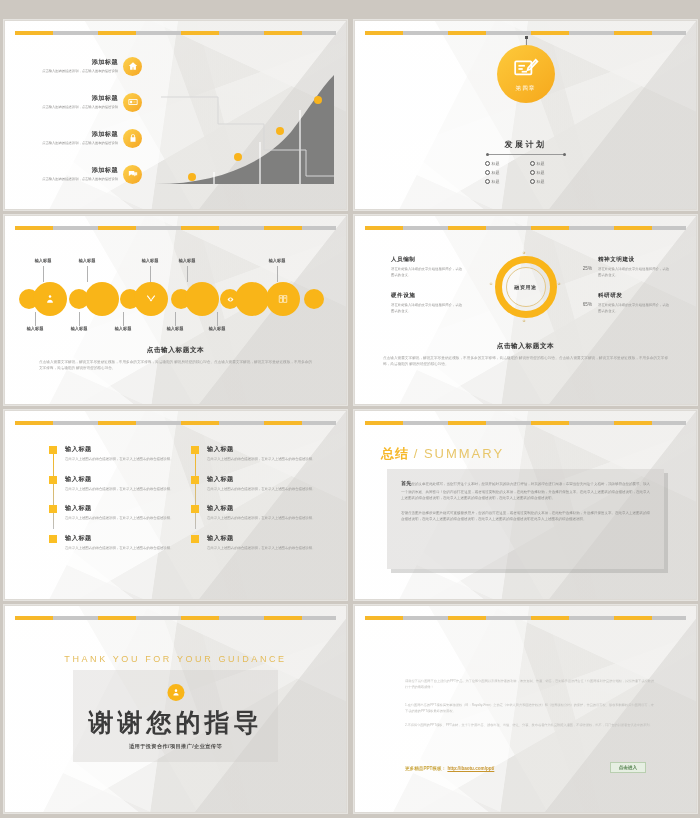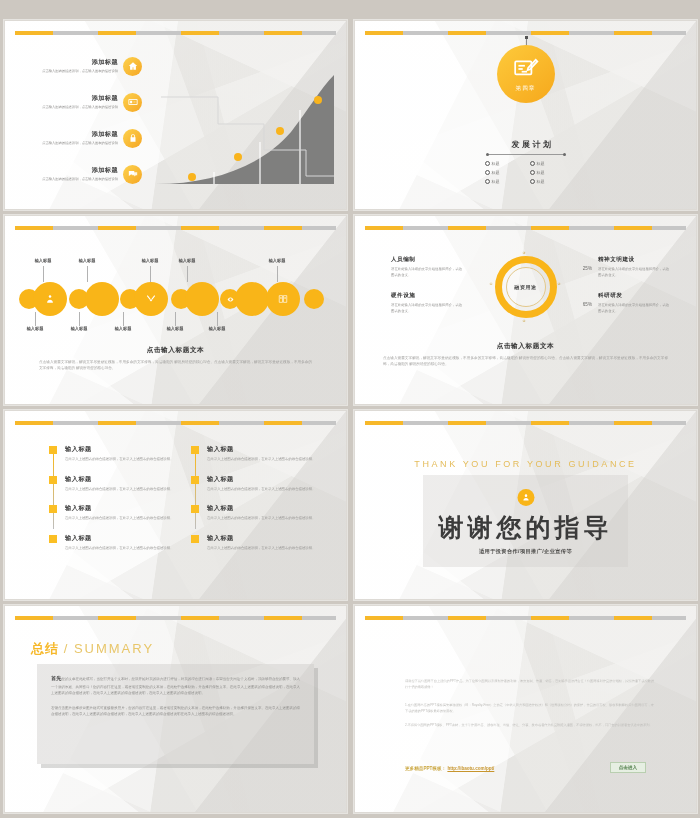--- a/index.html
+++ b/index.html
@@ -77,21 +77,21 @@
     position:absolute; left:50%; top:24px; transform:translateX(-50%);
     width:58px; height:58px; border-radius:50%;
     background:linear-gradient(140deg,#fdca3b,#f6a81c);
     display:flex; flex-direction:column; align-items:center; justify-content:center;
   }
   .s2-big svg { width:26px; height:26px; stroke:#fff; fill:none; stroke-width:1.6; }
   .s2-ch { font-size:5.6px; color:#fff; margin-top:3px; letter-spacing:1px; }
   .s2-stem { position:absolute; left:50%; top:17px; width:1px; height:8px; background:#8d8d8d; }
   .s2-stem::before{content:"";position:absolute;left:-1px;top:-2px;width:3px;height:3px;background:#555;}
   .s2-title { position:absolute; left:50%; top:118px; transform:translateX(-50%);
-    font-size:8px; font-weight:bold; color:#3b3b3b; letter-spacing:2.5px;margin-left:7px;}
+    font-size:8px; font-weight:bold; color:#3b3b3b; letter-spacing:2.5px;}
   .s2-rule { position:absolute; left:50%; top:133px; transform:translateX(-50%);
     width:78px; height:1px; background:#9a9a9a; }
   .s2-rule::before,.s2-rule::after{content:"";position:absolute;top:-1.5px;width:3px;height:3px;border-radius:50%;background:#6a6a6a;}
   .s2-rule::before{left:-1px;} .s2-rule::after{right:-1px;}
   .s2-list { position:absolute; left:50%; top:140px; transform:translateX(-50%);
     width:82px; display:grid; grid-template-columns:1fr 1fr; row-gap:4px; column-gap:8px; }
   .s2-li { display:flex; align-items:center; gap:2px; font-size:4px; color:#7d7c7a; }
   .ring { width:5px;height:5px;border-radius:50%;border:1.2px solid #5c5c5c;position:relative;flex:0 0 auto;}
   .ring::after{content:"";position:absolute;inset:1px;border-radius:50%;background:#fff;}
 
@@ -441,55 +441,55 @@
           <div class="s5-p">在此录入上述图表的综合描述说明，在此录入上述图表的综合描述说明。</div>
           </div>
       </div>
     </div>
   </div>
 
   <div class="slide">
     <div class="poly"></div>
     <div class="topbar"></div>
     <div class="content">
+      <div class="s6-title">
+        <span>总结</span>
+        <span class="en">/</span>
+        <span class="en">SUMMARY</span>
+      </div>
+      <div class="s6-box">
+        <div class="s6-p">
+          <span class="lead">首先</span><span>您的文章在此处填写，当您打开这个文本时，您就开始对我的能力进行评估，对我的理念进行阅读；希望当您关闭这个文档时，我能够符合您的要求、加入一个新的家庭、共同奋斗！您的内容打在这里，或者通过复制您的文本后，在此框中选择粘贴，并选择只保留文字。在此录入上述图表的综合描述说明，在此录入上述图表的综合描述说明，在此录入上述图表的综合描述说明，在此录入上述图表的综合描述说明。</span>
+        </div>
+        <div class="s6-p">右键点击图片选择设置图片格式可直接替换照片，您的内容打在这里，或者通过复制您的文本后，在此框中选择粘贴，并选择只保留文字。在此录入上述图表的综合描述说明，在此录入上述图表的综合描述说明，在此录入上述图表的综合描述说明在此录入上述图表的综合描述说明。</div>
+      </div>
+    </div>
+  </div>
+
+  <div class="slide">
+    <div class="poly"></div>
+    <div class="topbar"></div>
+    <div class="content">
       <div class="s7-en">THANK YOU FOR YOUR GUIDANCE</div>
       <div class="s7-box"></div>
       <div class="s7-av">
         <svg viewBox="0 0 24 24">
             <circle cx="12" cy="7" r="3.4"></circle>
             <path d="M5 20c0-3.9 3.1-6.5 7-6.5s7 2.6 7 6.5z"></path>
           </svg>
       </div>
       <div class="s7-big">谢谢您的指导</div>
       <div class="s7-sub">适用于投资合作/项目推广/企业宣传等</div>
     </div>
   </div>
 
   <div class="slide">
     <div class="poly"></div>
     <div class="topbar"></div>
     <div class="content">
-      <div class="s6-title">
-        <span>总结</span>
-        <span class="en">/</span>
-        <span class="en">SUMMARY</span>
-      </div>
-      <div class="s6-box">
-        <div class="s6-p">
-          <span class="lead">首先</span><span>您的文章在此处填写，当您打开这个文本时，您就开始对我的能力进行评估，对我的理念进行阅读；希望当您关闭这个文档时，我能够符合您的要求、加入一个新的家庭、共同奋斗！您的内容打在这里，或者通过复制您的文本后，在此框中选择粘贴，并选择只保留文字。在此录入上述图表的综合描述说明，在此录入上述图表的综合描述说明，在此录入上述图表的综合描述说明，在此录入上述图表的综合描述说明。</span>
-        </div>
-        <div class="s6-p">右键点击图片选择设置图片格式可直接替换照片，您的内容打在这里，或者通过复制您的文本后，在此框中选择粘贴，并选择只保留文字。在此录入上述图表的综合描述说明，在此录入上述图表的综合描述说明，在此录入上述图表的综合描述说明在此录入上述图表的综合描述说明。</div>
-      </div>
-    </div>
-  </div>
-
-  <div class="slide">
-    <div class="poly"></div>
-    <div class="topbar"></div>
-    <div class="content">
       <div class="s8-p a">感谢您下载包图网平台上提供的PPT作品，为了您和包图网以及原创作者的利益，请勿复制、传播、销售，否则将承担法律责任！包图网将对作品进行维权，按照传播下载次数进行十倍的索取赔偿！</div>
       <div class="s8-p b">1.在包图网出售的PPT模板属先单独授权（即：Royalty-Free）之协定《中华人民共和国著作权法》和《世界版权公约》的保护，作品的所有权、版权和解释权归包图网所有，未下载的通的PPT模板最终的使用权。</div>
       <div class="s8-p c">2.不得将包图网的PPT模板、PPT素材，文字等作用出售、授权出租、出借、转让、分装、发布或者作为礼品附赠入播图，不得转授权，也不，同已去的以授者去供这中的系列。</div>
       <div class="s8-foot">
         <span>更多精品PPT模板：</span>
         <a href="#">http://ibaotu.com/ppt/</a>
       </div>
       <div class="s8-btn">点击进入</div>
     </div>
   </div>

